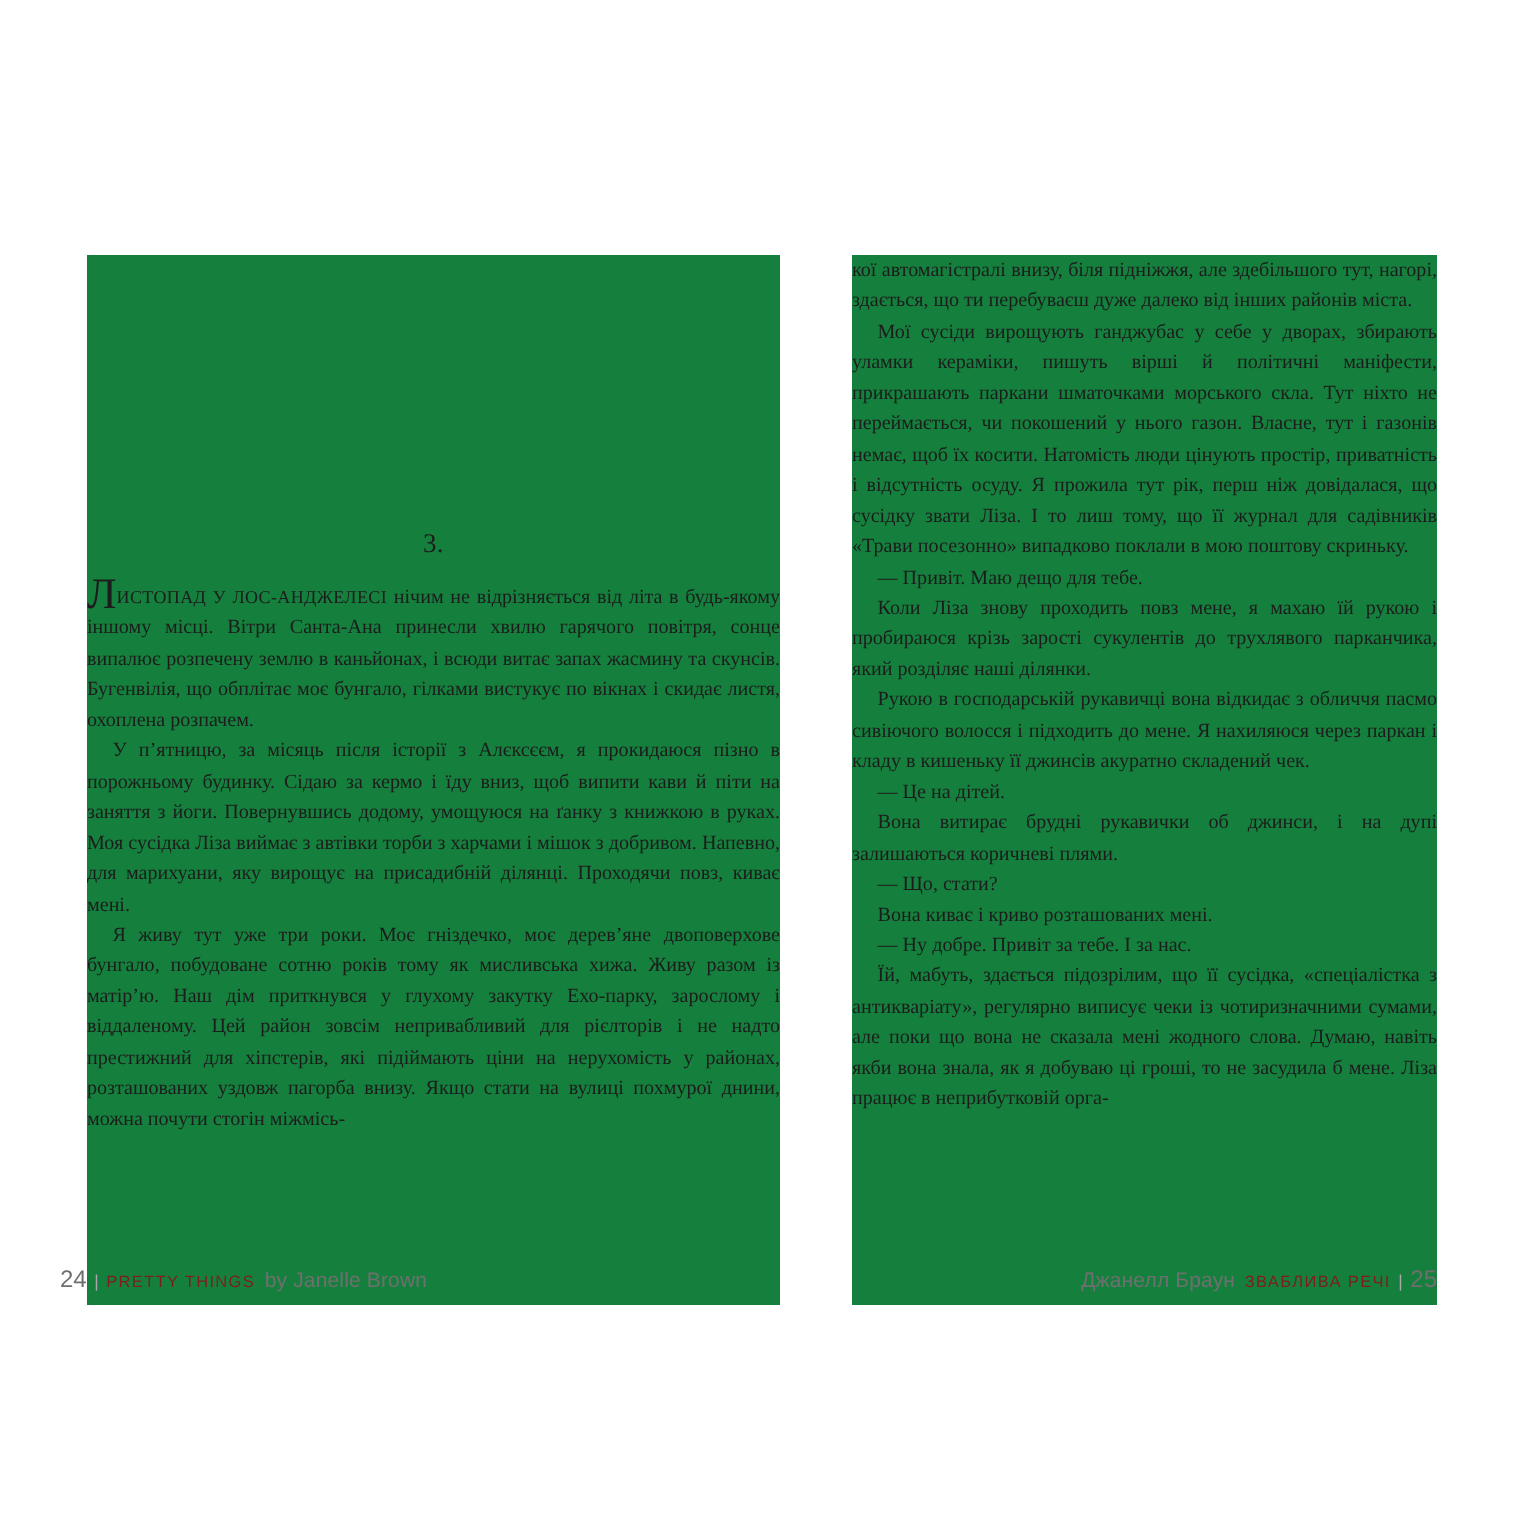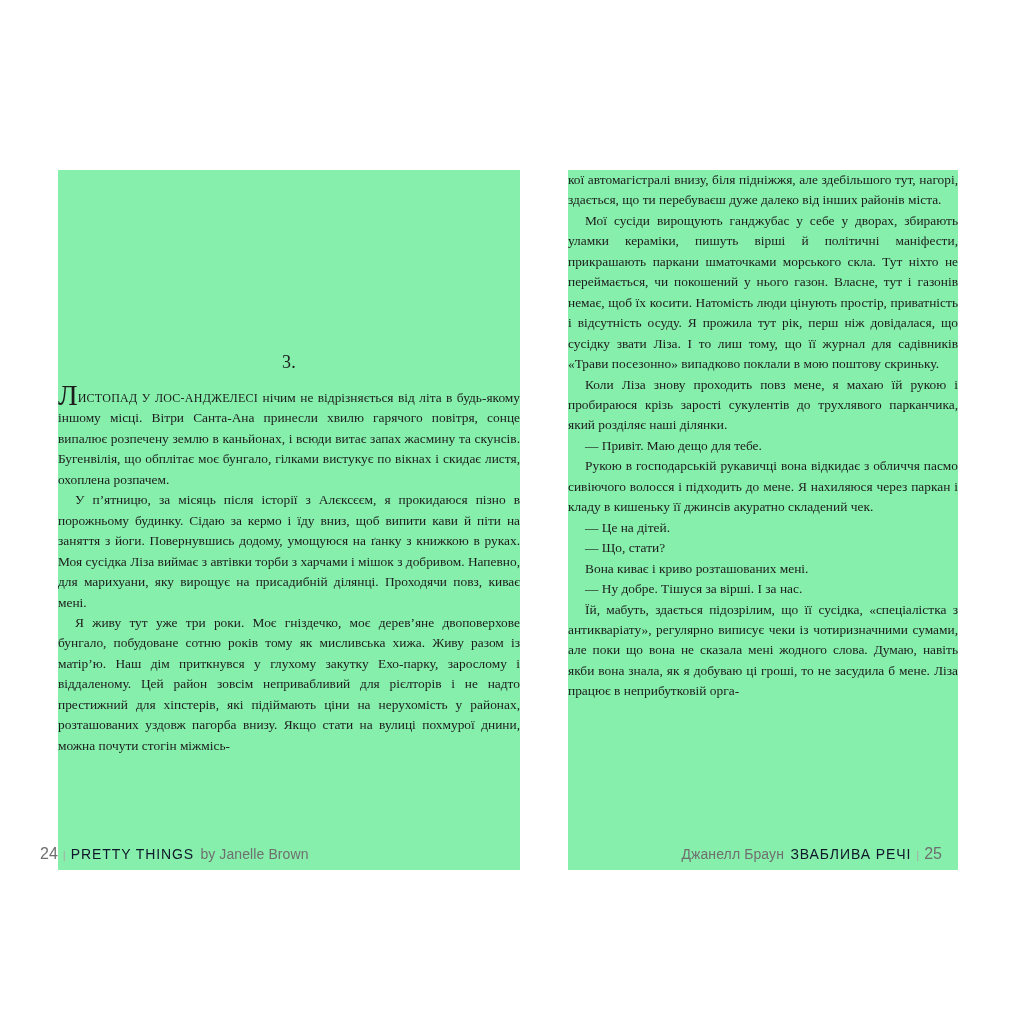--- a/index.html
+++ b/index.html
@@ -20,21 +20,21 @@
   .spread {
     position: relative;
     width: 1024px;
     height: 1024px;
     background: #ffffff;
   }
 
   
   .page {
     position: absolute;
-    background: #86efac;
+    background: #15803d;
     text-decoration: underline;
   }
 
   .page-left  { left: 58px;  top: 170px; width: 462px; height: 700px; }
   .page-right { left: 568px; top: 170px; width: 390px; height: 700px; }
 
   .textblock {
     position: absolute;
     left: 0;
     right: 0;
@@ -90,37 +90,37 @@
   
   .footer {
     position: absolute;
     top: 845px;
     font-size: 11.5px;
     color: #6f6f6f;
     white-space: nowrap;
     font-family: "Liberation Sans", "DejaVu Sans", sans-serif;
   }
   .footer-left  { left: 40px;  text-align: left;  }
-  .footer-right { right: 82px; text-align: right; }
+  .footer-right { right: 66px; text-align: right; }
 
   .folio {
     font-family: "Liberation Sans", "DejaVu Sans", sans-serif;
     font-size: 16px;
     color: #6f6f6f;
   }
   .rule {
     display: inline-block;
     margin: 0 5px;
     color: #a8a8a8;
   }
   .booktitle {
     font-family: "Liberation Sans", "DejaVu Sans", sans-serif;
-    font-size: 14px;
+    font-size: 11px;
     letter-spacing: 0.9px;
-    color: #0f172a;
+    color: #7f1d1d;
     text-transform: uppercase;
   }
   .byline {
     font-family: "Liberation Sans", "DejaVu Sans", sans-serif;
     font-size: 14px;
     color: #6f6f6f;
     letter-spacing: 0.1px;
     text-align: center;
   }
 </style>
@@ -144,35 +144,36 @@
     </div>
   </div>
 
   <div class="page page-right">
     <div class="textblock">
 
       <p class="para no-indent">кої автомагістралі внизу, біля підніжжя, але здебільшого тут, нагорі, здається, що ти перебуваєш дуже далеко від інших районів міста.</p>
 
       <p class="para">Мої сусіди вирощують ганджубас у себе у дворах, збирають уламки кераміки, пишуть вірші й політичні маніфести, прикрашають паркани шматочками морського скла. Тут ніхто не переймається, чи покошений у нього газон. Власне, тут і газонів немає, щоб їх косити. Натомість люди цінують простір, приватність і відсутність осуду. Я прожила тут рік, перш ніж довідалася, що сусідку звати Ліза. І то лиш тому, що її журнал для садівників «Трави посезонно» випадково поклали в мою поштову скриньку.</p>
 
+      <p class="para dialogue">— Привіт. Маю дещо для тебе.</p>
+
       <p class="para">Коли Ліза знову проходить повз мене, я махаю їй рукою і пробираюся крізь зарості сукулентів до трухлявого парканчика, який розділяє наші ділянки.</p>
-
-      <p class="para dialogue">— Привіт. Маю дещо для тебе.</p>
 
       <p class="para">Рукою в господарській рукавичці вона відкидає з обличчя пасмо сивіючого волосся і підходить до мене. Я нахиляюся через паркан і кладу в кишеньку її джинсів акуратно складений чек.</p>
 
       <p class="para dialogue">— Це на дітей.</p>
 
+      <p class="para">Вона витирає брудні рукавички об джинси, і на дупі залишаються коричневі плями.</p>
 
       <p class="para dialogue">— Що, стати?</p>
 
 
       <p class="para">Вона киває і криво розташованих мені.</p>
 
-      <p class="para dialogue">— Ну добре. Тішуся за вірші. І за нас.</p>
+      <p class="para dialogue">— Ну добре. Привіт за тебе. І за нас.</p>
 
       <p class="para">Їй, мабуть, здається підозрілим, що її сусідка, «спеціалістка з антикваріату», регулярно виписує чеки із чотиризначними сумами, але поки що вона не сказала мені жодного слова. Думаю, навіть якби вона знала, як я добуваю ці гроші, то не засудила б мене. Ліза працює в неприбутковій орга-</p>
 
     </div>
   </div>
 
   <div class="footer footer-left">
     <span class="folio">24</span><span class="rule">|</span><span class="booktitle">Pretty Things</span>&nbsp;&nbsp;<span class="byline">by Janelle Brown</span>
   </div>
 

